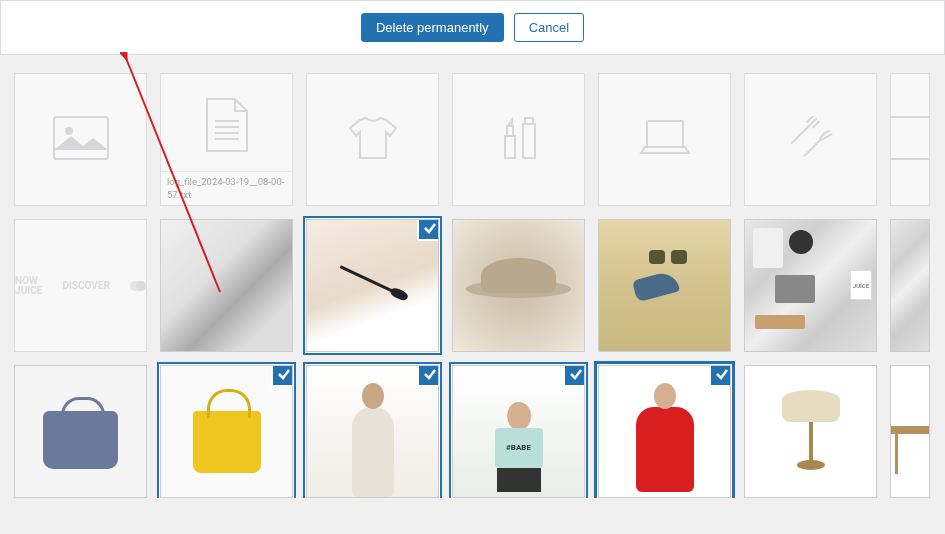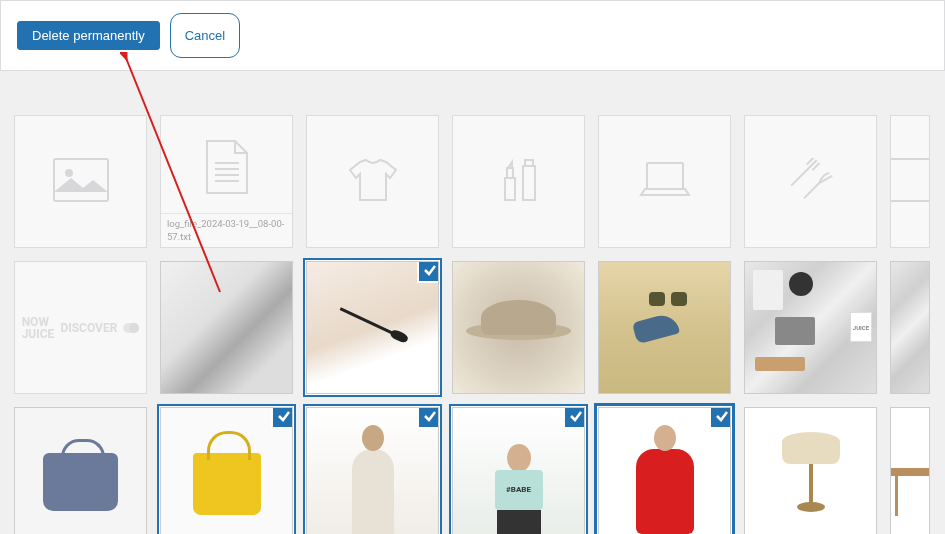--- a/index.html
+++ b/index.html
@@ -9,38 +9,39 @@
       width: 945px;
       overflow: hidden;
     }
     .toolbar {
       background: #fff;
       border: 1px solid #dcdcde;
       padding: 12px 16px;
       display: flex;
       gap: 10px;
       align-items: center;
-      margin-bottom: 44px;
+      margin-bottom: 18px;
+      justify-content: center;
     }
     .btn-primary {
       background: #2271b1;
       color: #fff;
       border: 1px solid #2271b1;
       padding: 6px 14px;
       font-size: 13px;
       border-radius: 3px;
       cursor: pointer;
     }
     .btn-secondary {
       background: #fff;
       color: #2271b1;
       border: 1px solid #2271b1;
-      padding: 14px 14px;
+      padding: 6px 14px;
       font-size: 13px;
-      border-radius: 11px;
+      border-radius: 3px;
       cursor: pointer;
     }
     .grid {
       display: grid;
       grid-template-columns: repeat(7, 133px);
       gap: 13px;
       padding: 0 14px;
     }
     .item {
       width: 133px;
@@ -156,21 +157,21 @@
     .red-head{position:absolute;top:-24px;left:18px;width:22px;height:26px;background:#d4b090;border-radius:50%;}
     .red-hair{position:absolute;top:-30px;left:10px;width:38px;height:44px;background:#4a3424;border-radius:50% 50% 40% 40%;z-index:-1;}
     
     .lamp-shade{width:58px;height:32px;background:#e8dcc0;border-radius:50% 50% 8px 8px / 30% 30% 8px 8px;position:absolute;top:24px;}
     .lamp-pole{width:4px;height:40px;background:#a88850;position:absolute;top:56px;}
     .lamp-base{width:28px;height:10px;background:#a88850;border-radius:50%;position:absolute;top:94px;}
     
     .chair-seat{width:44px;height:8px;background:#b89060;position:absolute;top:60px;}
     .chair-leg{width:3px;height:40px;background:#b89060;position:absolute;top:68px;}
     
-    .logos{display:flex;gap:6px;align-items:center;font-size:12px;color:#ccc;font-weight:bold;}
+    .logos{display:flex;gap:20px;align-items:center;font-size:10px;color:#ccc;font-weight:bold;}
     
     .flatlay-item{position:absolute;border-radius:2px;}
     .juice-box{position:absolute;right:4px;top:50px;width:22px;height:30px;background:#fff;border:1px solid #ddd;font-size:6px;font-weight:bold;color:#888;display:flex;align-items:center;justify-content:center;}
     
     .beach-shoe{width:44px;height:22px;background:#4a6a8a;border-radius:6px 18px 4px 8px;position:absolute;top:55px;left:35px;transform:rotate(-15deg);}
     .beach-glasses{width:38px;height:14px;position:absolute;top:30px;left:50px;}
     .beach-glasses::before,.beach-glasses::after{content:'';position:absolute;width:16px;height:14px;background:#553;border-radius:4px;}
     .beach-glasses::after{right:0;}
   </style>
 </head>

